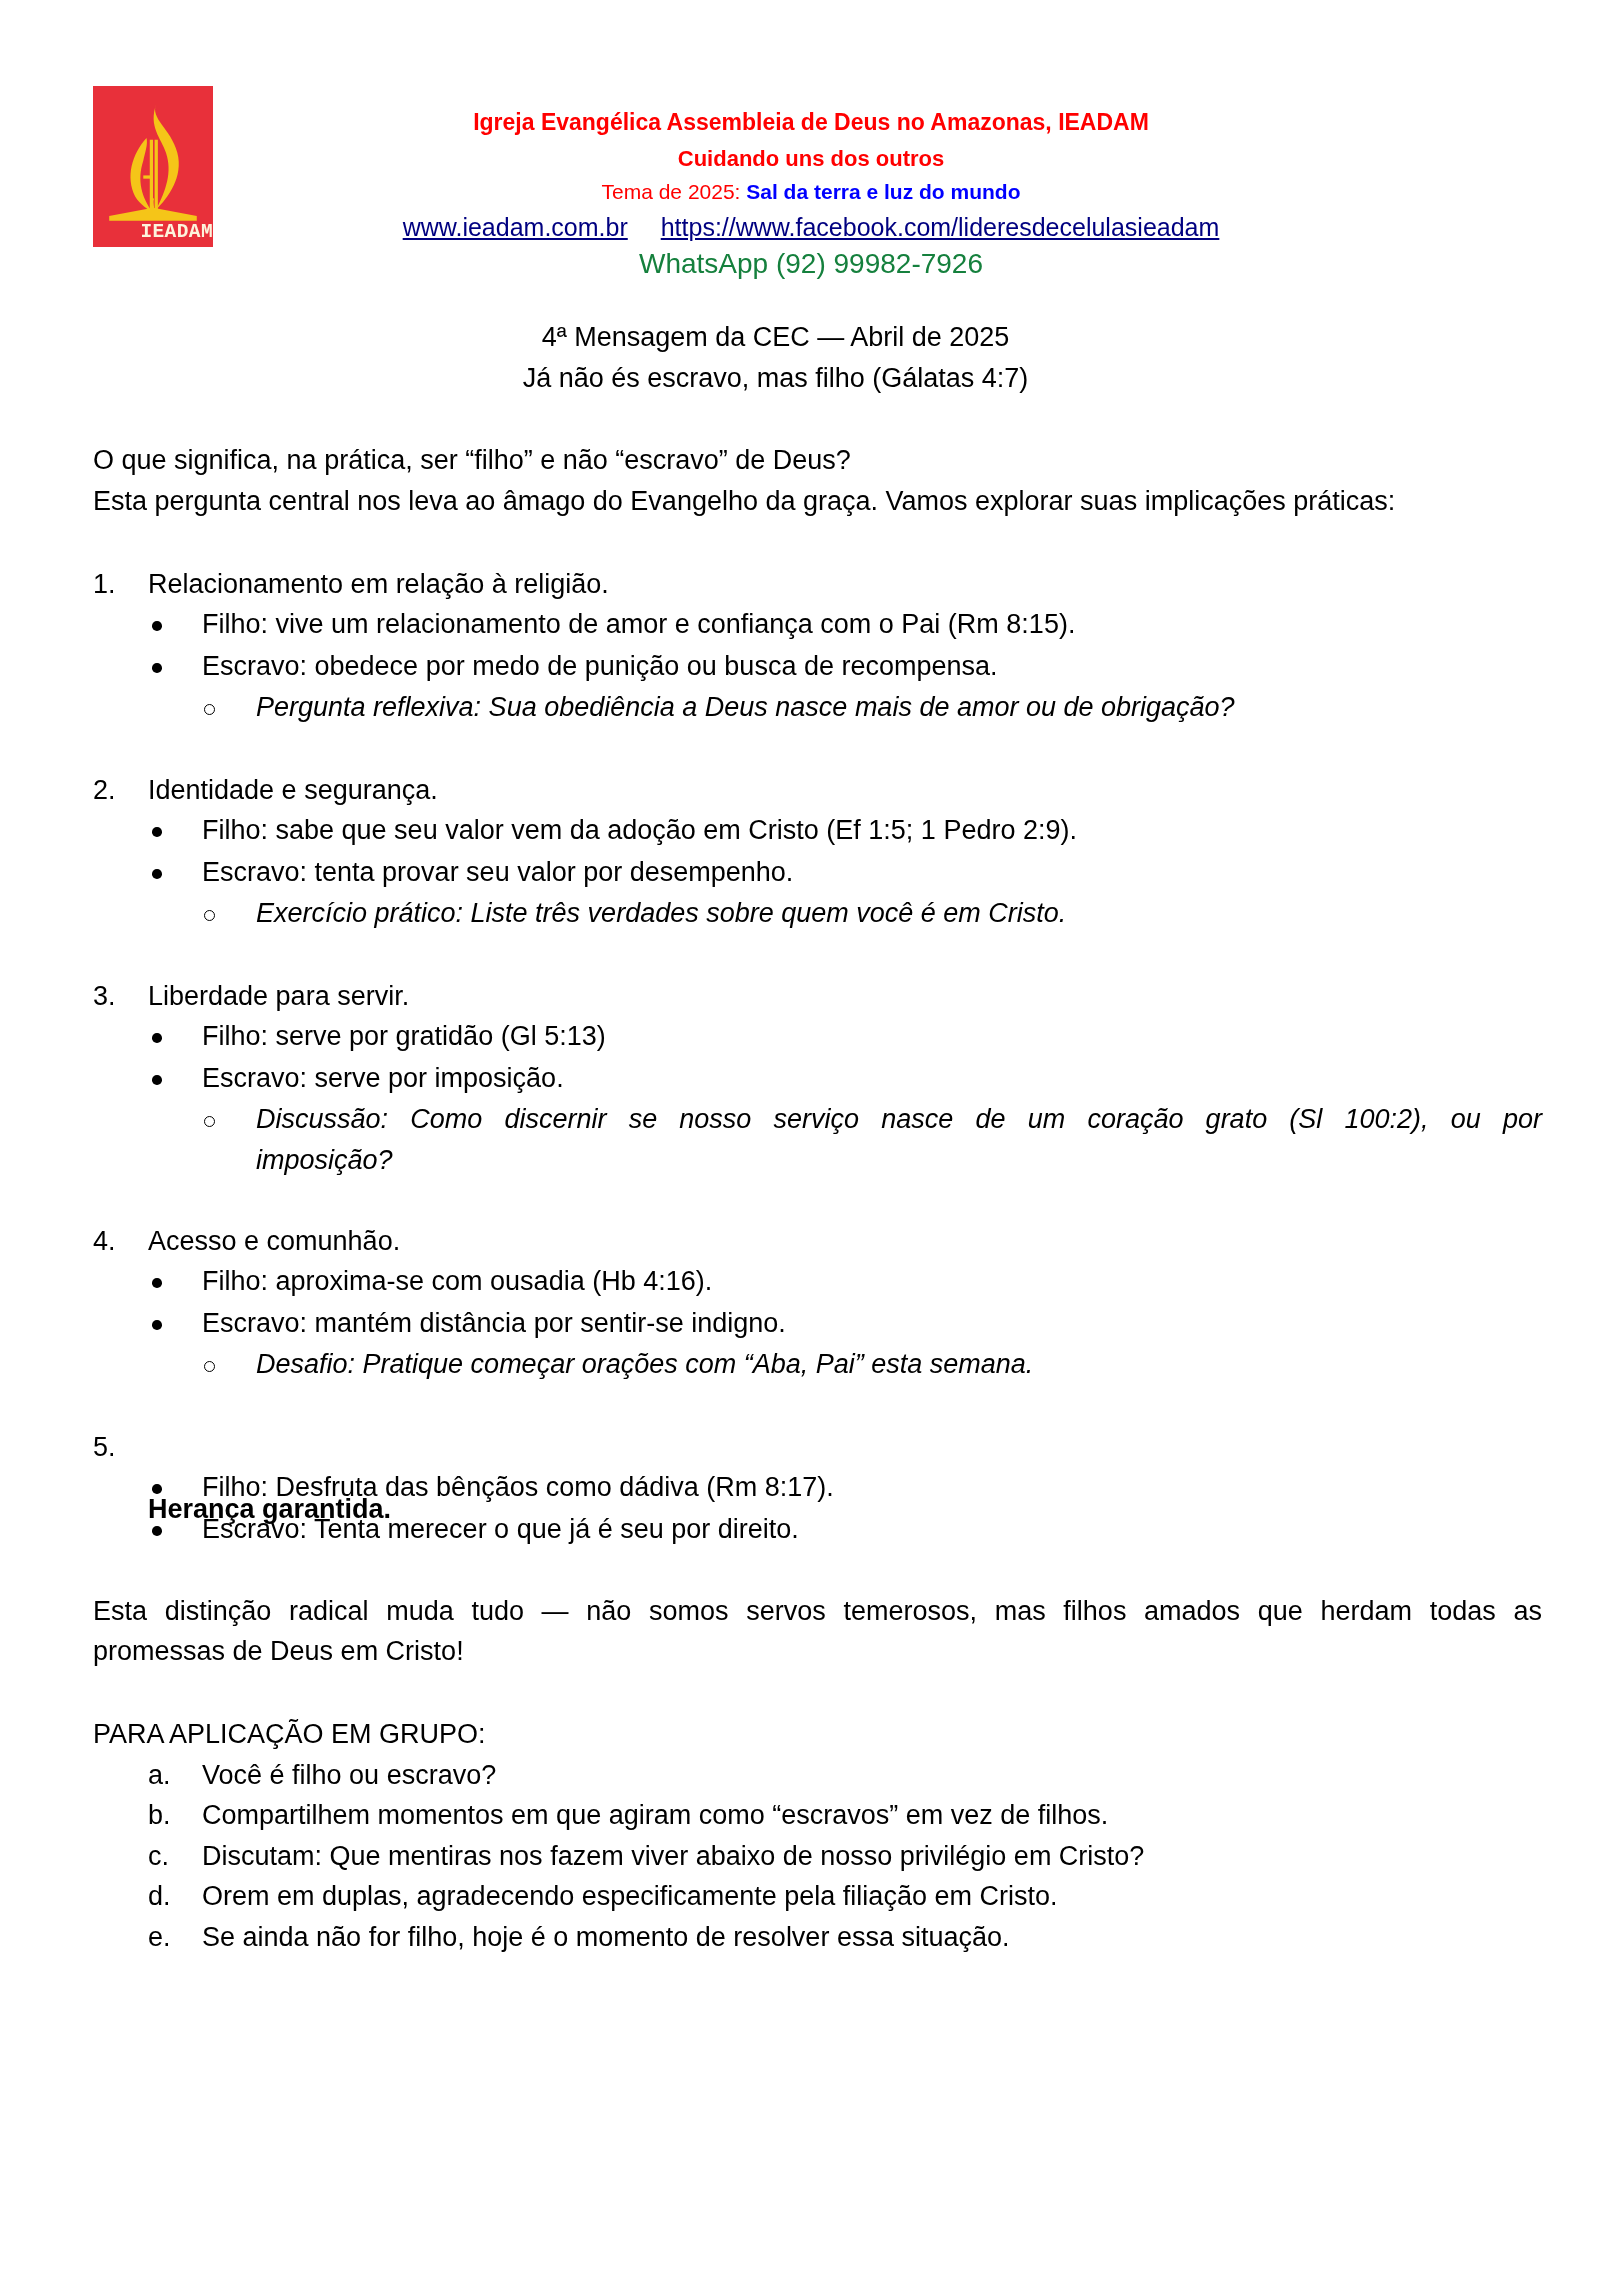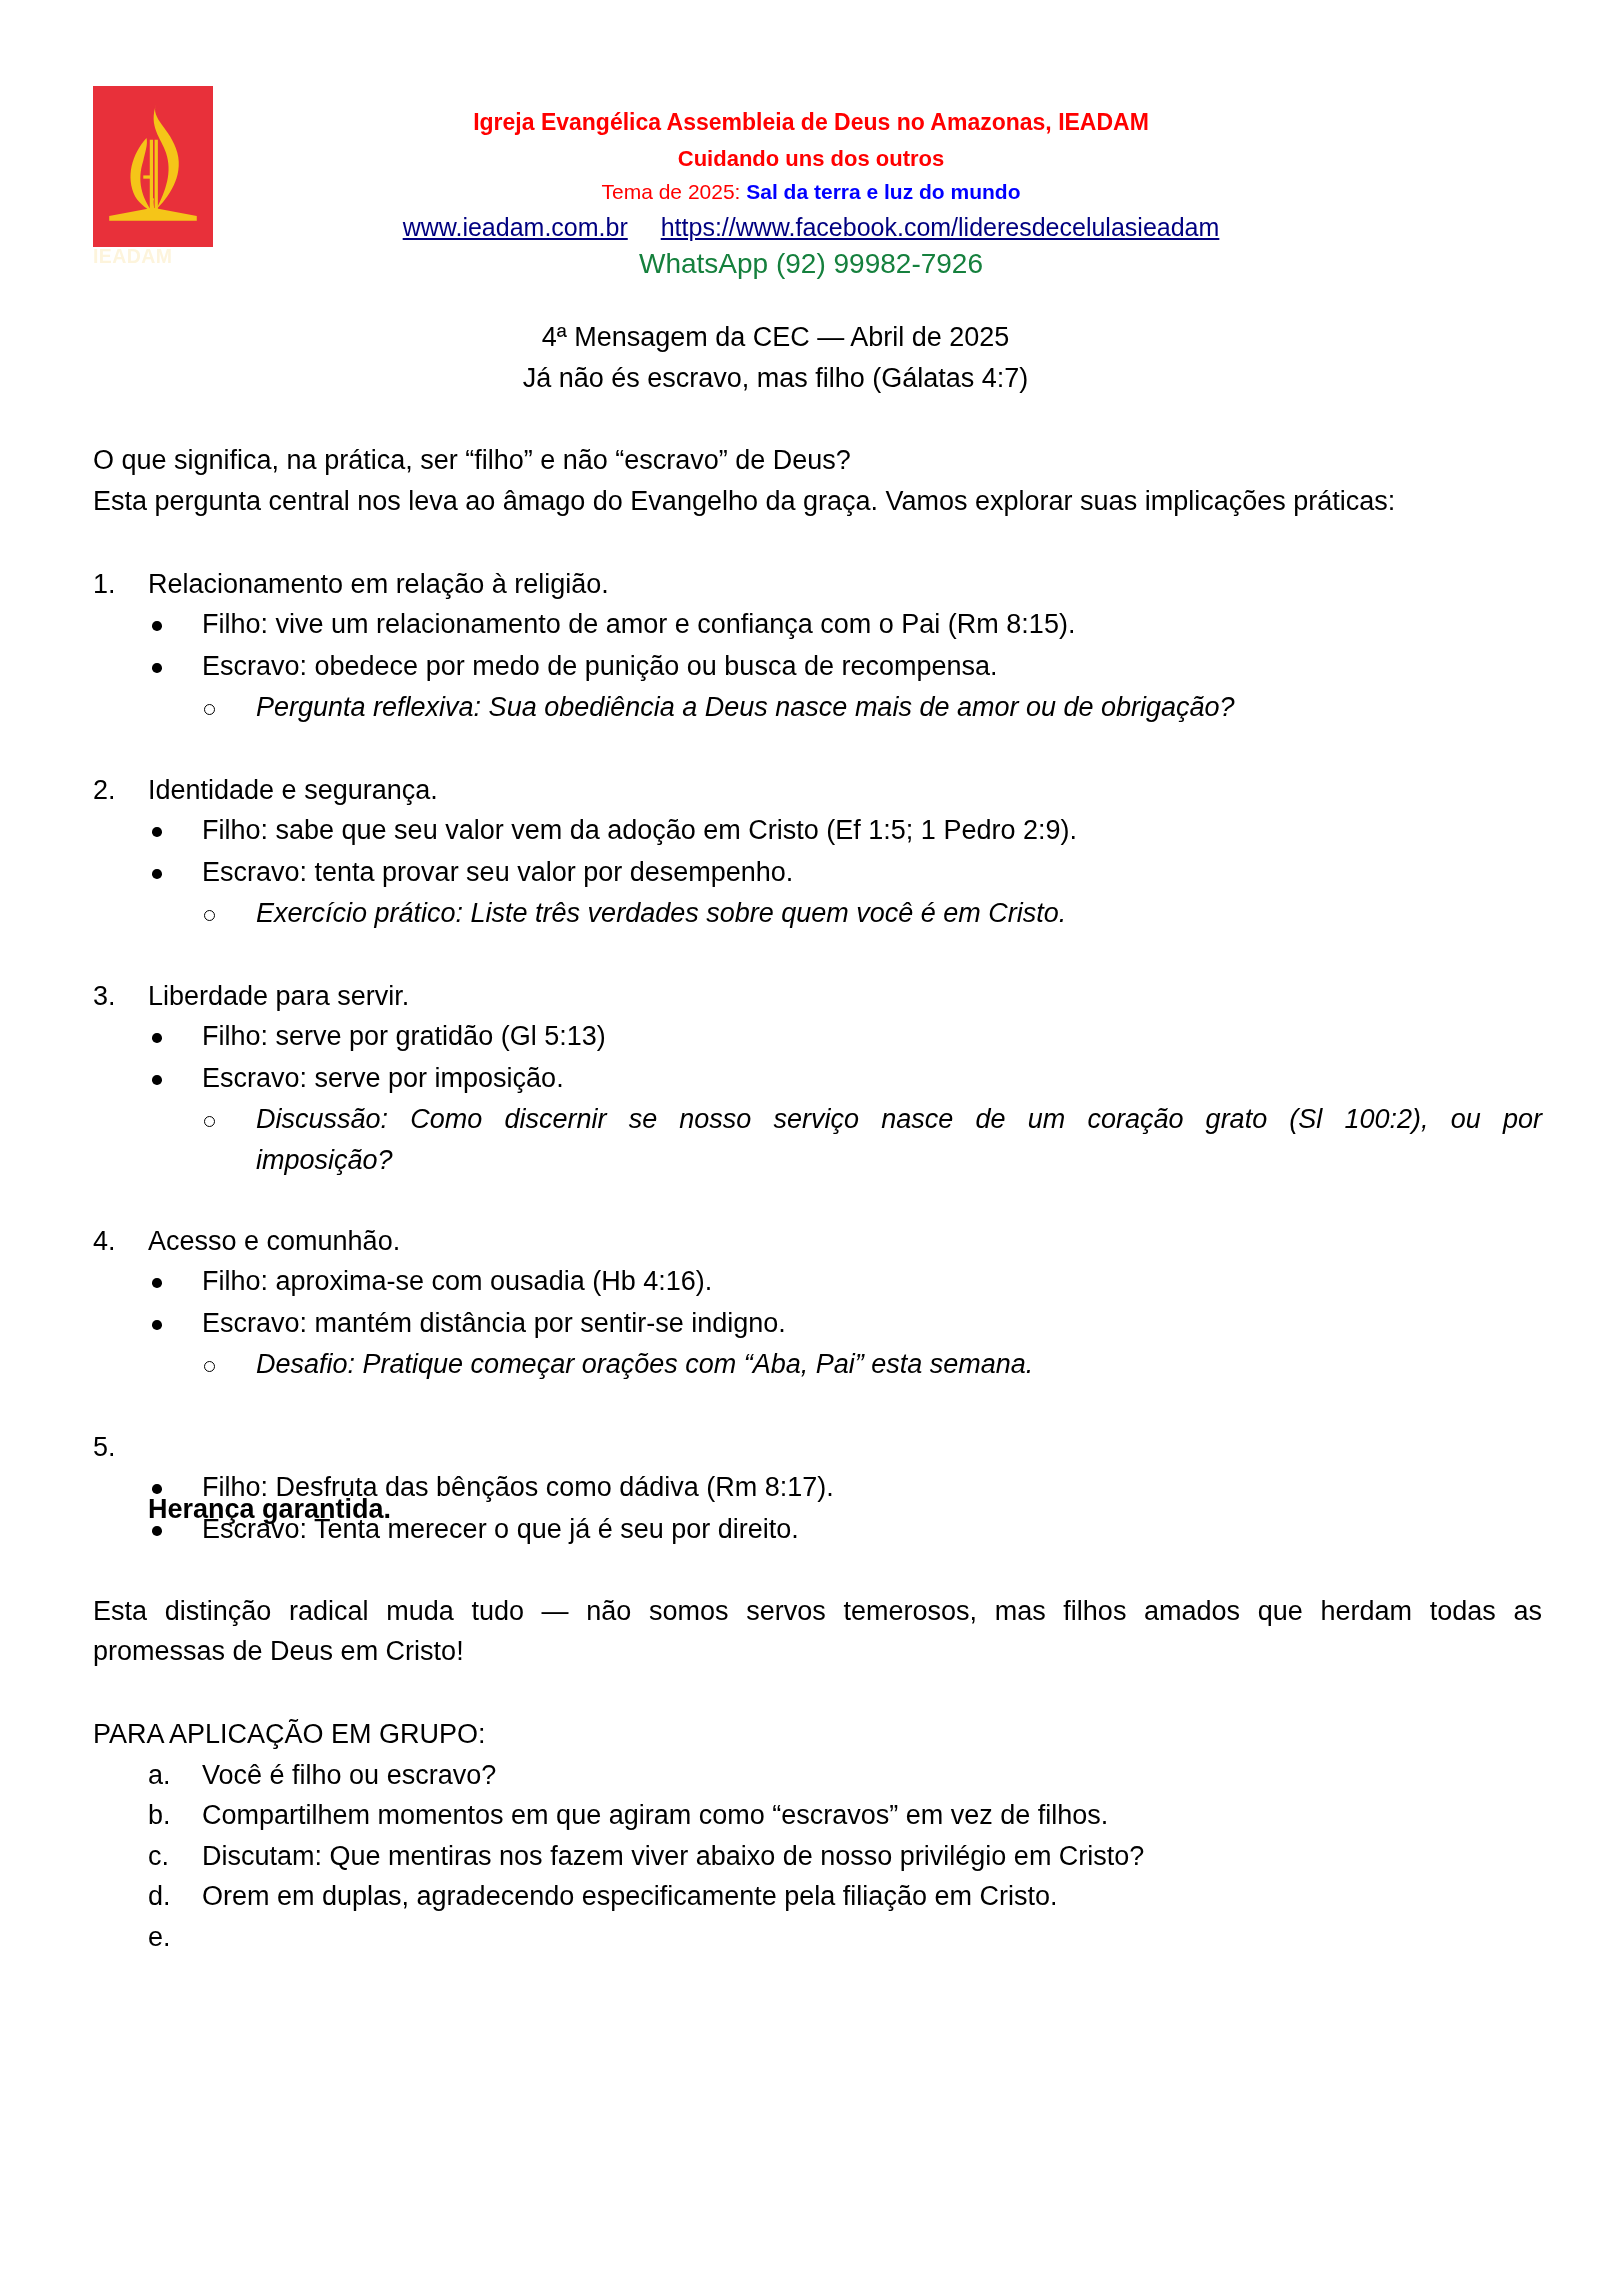--- a/index.html
+++ b/index.html
@@ -4,23 +4,23 @@
 <style>
   html, body { margin: 0; padding: 0; background: #ffffff; }
   body { width: 1622px; height: 2295px; position: relative; overflow: hidden;
          font-family: "Liberation Sans", sans-serif; color: #000; }
   .page { position: absolute; left: 0; top: 0; width: 1622px; height: 2295px; }
 
   
   .logo { position: absolute; left: 93px; top: 86px; width: 120px; height: 161px;
           background: #e8303a; }
   .logo svg { position: absolute; left: 0; top: 0; }
-  .logo-text { position: absolute; left: 0; right: 0; top: 135px; text-align: left;
-               font-family: Liberation Sans, sans-serif; font-weight: bold; font-size: 19.5px;
-               color: #fdf4dc; letter-spacing: 0.4px; margin-top: 24px; }
+  .logo-text { position: absolute; left: 0; right: 0; top: 135px; text-align: right;
+               font-family: Liberation Mono, monospace; font-weight: bold; font-size: 19.5px;
+               color: #fdf4dc; letter-spacing: 0.4px; }
 
   
   .hdr { position: absolute; left: 243px; width: 1136px; text-align: center; }
   .hdr-title { top: 109px; font-size: 23px; font-weight: bold; color: #ff0000; }
   .hdr-sub { top: 146px; font-size: 22px; font-weight: bold; color: #ff0000; }
   .hdr-theme { top: 180px; font-size: 21px; color: #ff0000; }
   .hdr-theme .blue { color: #0000ff; font-weight: bold; }
   .hdr-links { top: 213px; font-size: 25px; color: #000080; }
   .hdr-links a { color: #000080; text-decoration: underline; margin: 0 13px; }
   .hdr-whats { top: 248px; font-size: 28px; font-weight: normal; color: #15803d; }
@@ -124,15 +124,16 @@
   <div class="num" style="left:148px; top:1799px;">b.</div>
   <div class="txt" style="left:202px; top:1799px;">Compartilhem momentos em que agiram como “escravos” em vez de filhos.</div>
 
   <div class="num" style="left:148px; top:1840px;">c.</div>
   <div class="txt" style="left:202px; top:1840px;">Discutam: Que mentiras nos fazem viver abaixo de nosso privilégio em Cristo?</div>
 
   <div class="num" style="left:148px; top:1880px;">d.</div>
   <div class="txt" style="left:202px; top:1880px;">Orem em duplas, agradecendo especificamente pela filiação em Cristo.</div>
 
   <div class="num" style="left:148px; top:1921px;">e.</div>
+  <div class="txt" style="left:202px; top:1921px;">Se ainda não for filho, hoje é o momento de resolver essa situação.</div>
 
 </div>
 
 
 </body></html>

